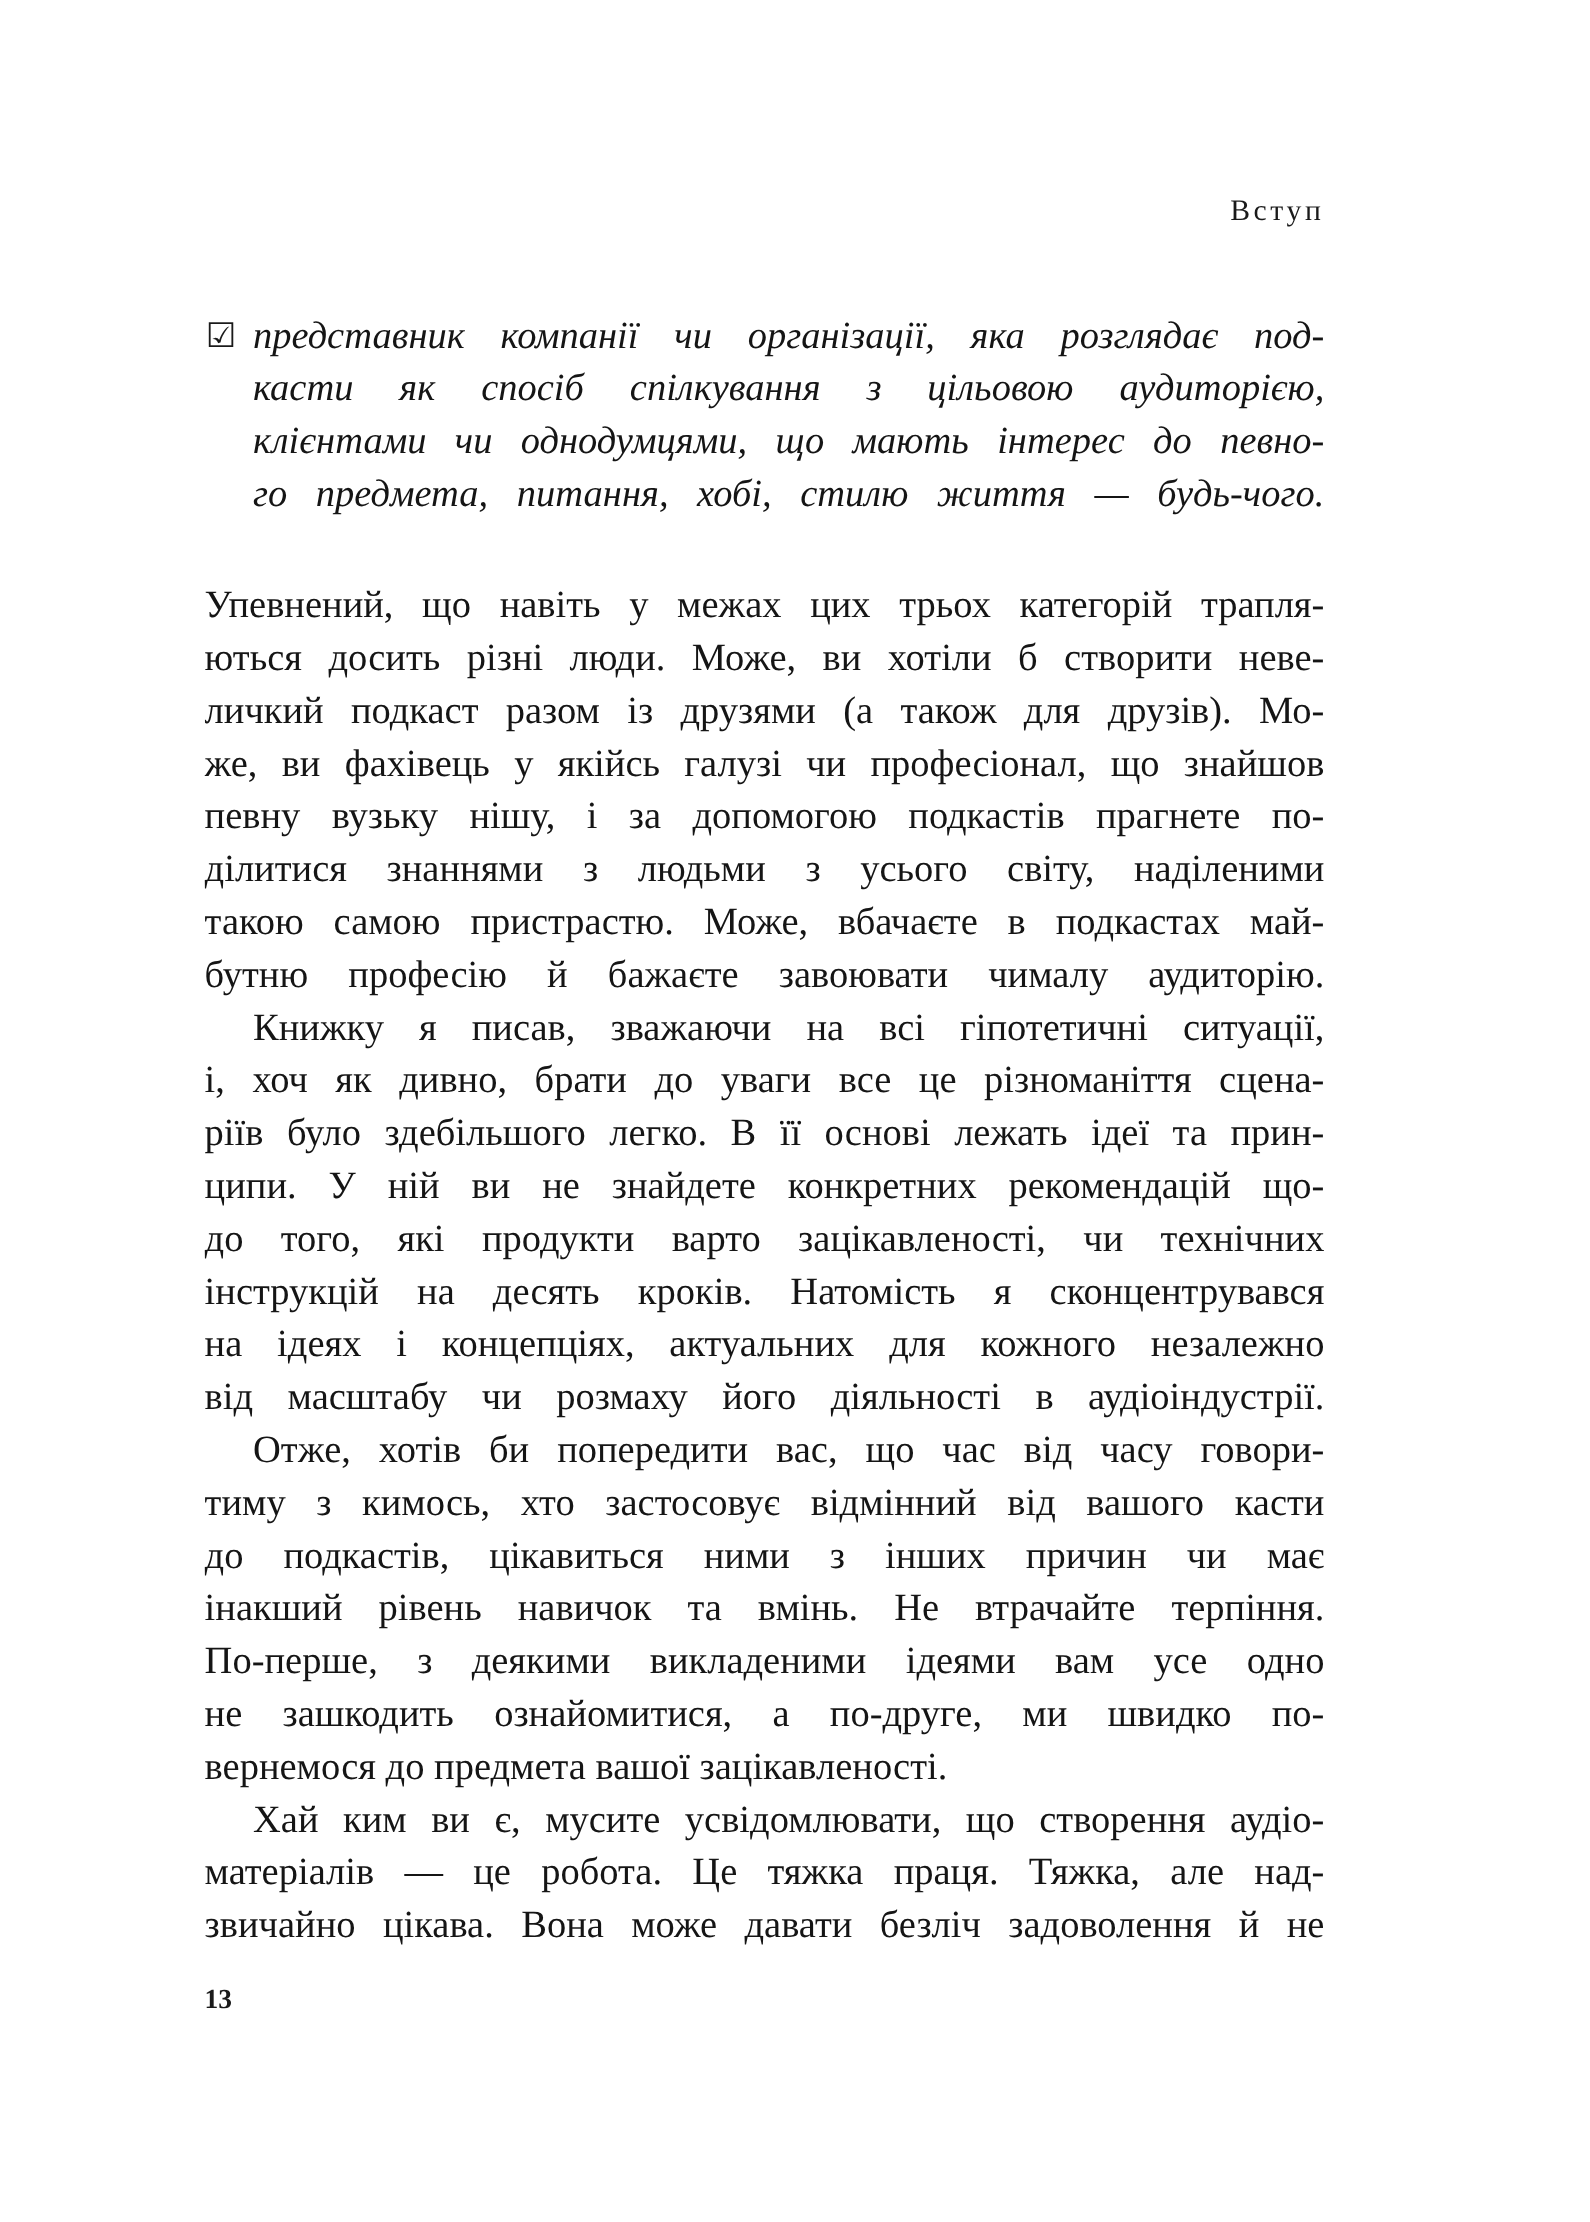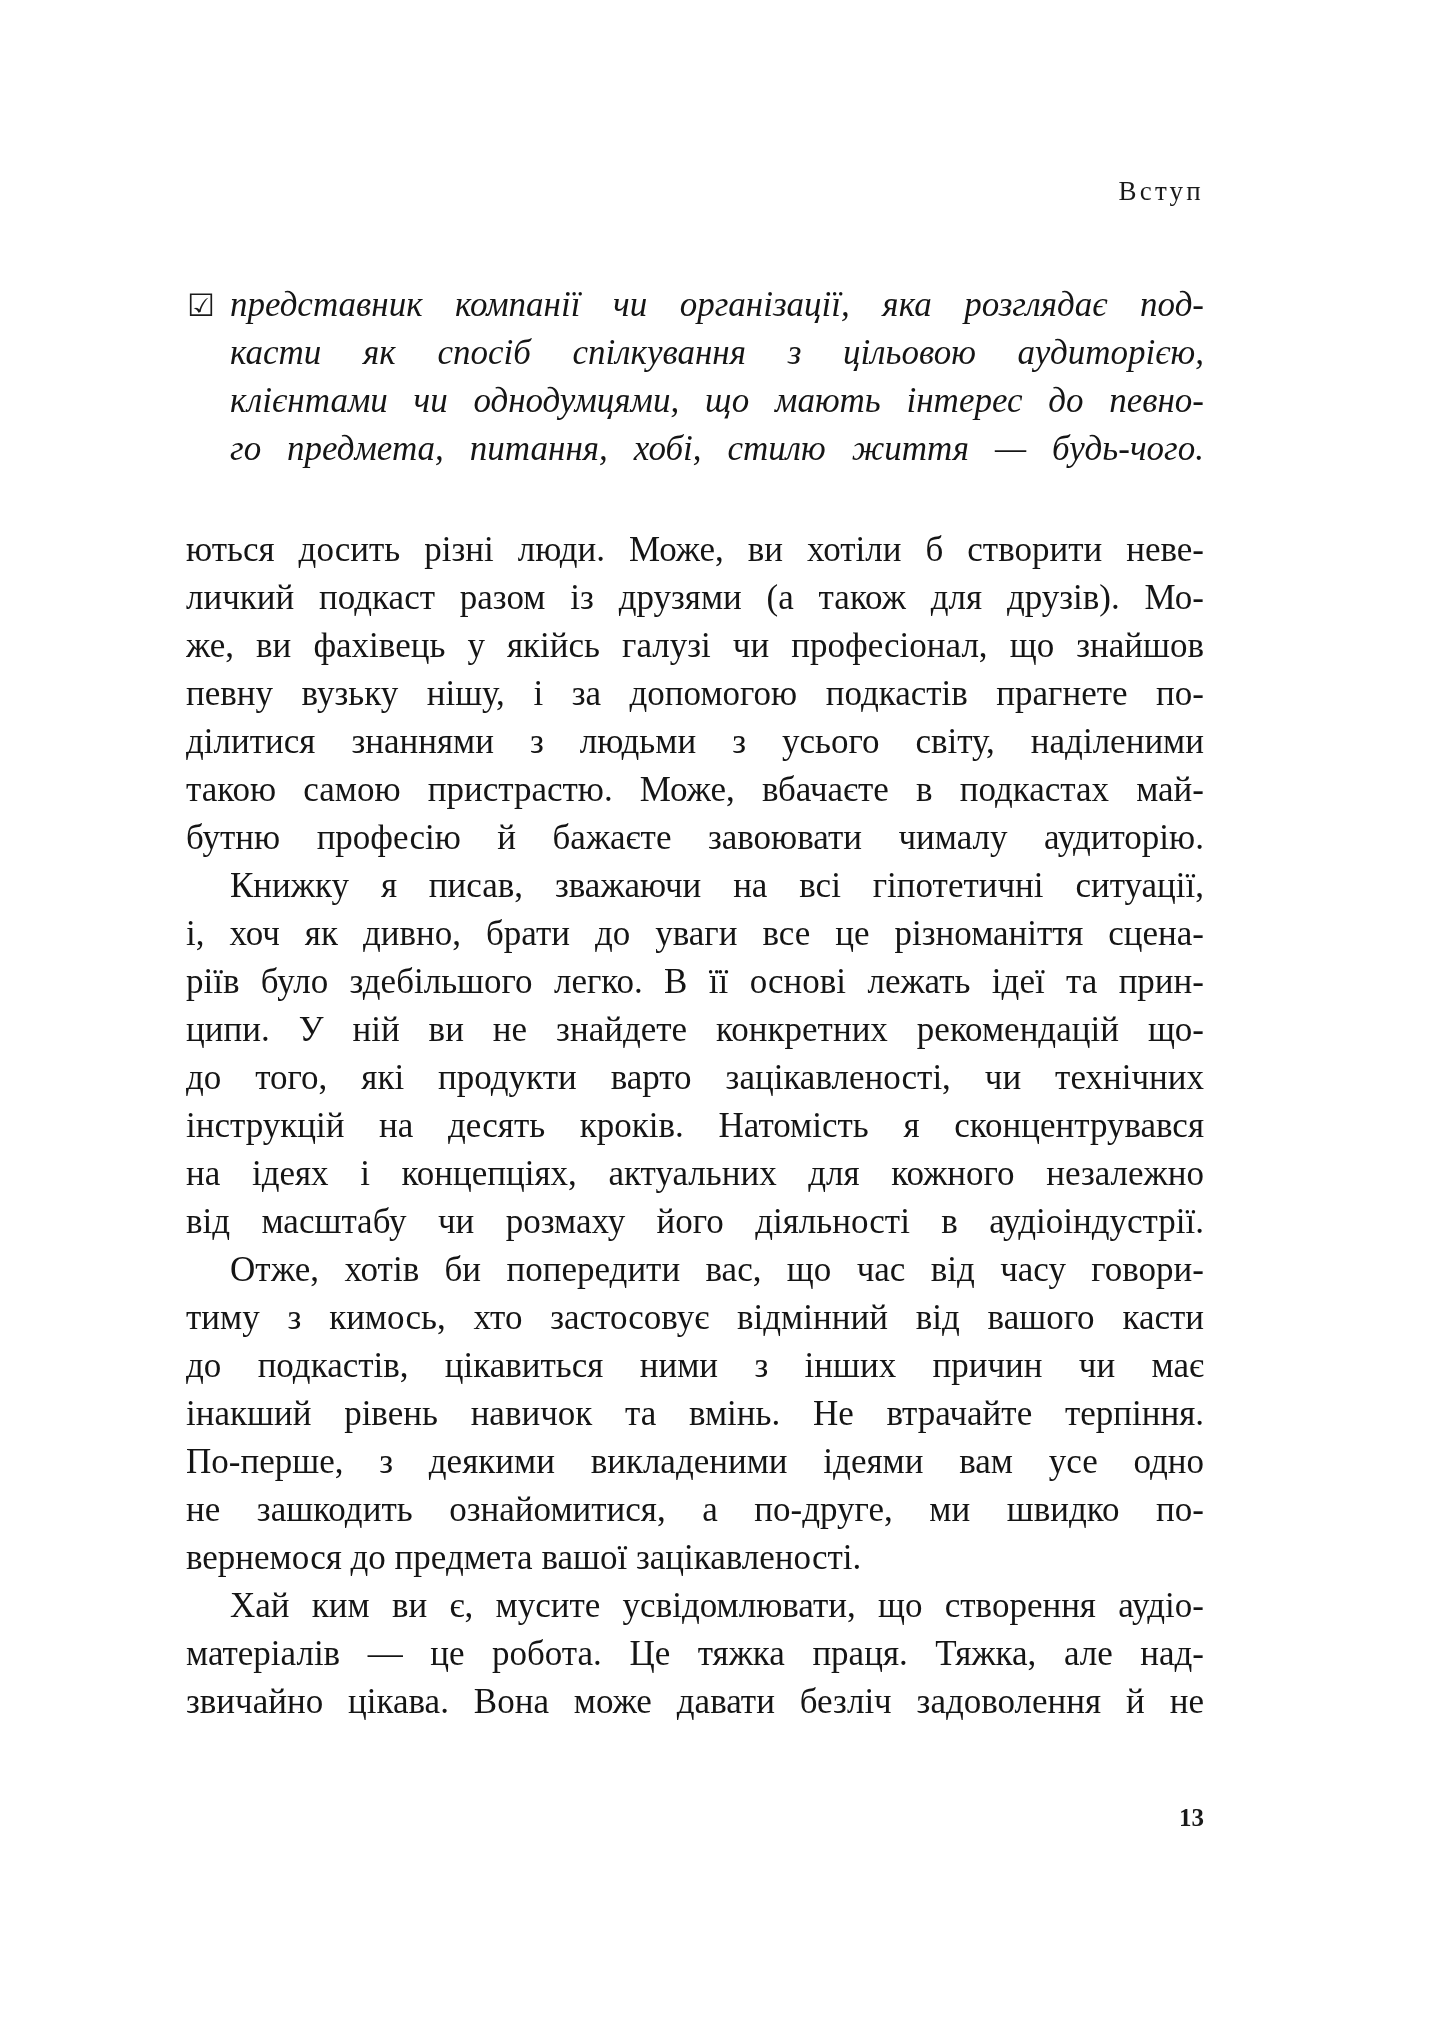--- a/index.html
+++ b/index.html
@@ -60,21 +60,21 @@
     width: 100%;
     height: 0;
   }
   .line.free { text-align: left; }
   .line.indent { text-indent: 44px; }
   .page-number {
     position: absolute;
     top: 1804px;
     left: 186px;
     width: 1018px;
-    text-align: right;
+    text-align: left;
     font-size: 25px;
     font-weight: bold;
     color: #1a1a1a;
   }
 </style>
 </head>
 <body>
 
 <div class="running-head">Вступ</div>
 
@@ -83,20 +83,21 @@
   <div class="lines" id="checkbox-lines">
       <div class="line stretch">представник компанії чи організації, яка розглядає под-</div>
       <div class="line stretch">касти як спосіб спілкування з цільовою аудиторією,</div>
       <div class="line stretch">клієнтами чи однодумцями, що мають інтерес до певно-</div>
       <div class="line stretch">го предмета, питання, хобі, стилю життя — будь-чого.</div>
     </div>
 </div>
 
 <div class="body-block" id="paragraphs">
     <div>
+      <div class="line stretch">Упевнений, що навіть у межах цих трьох категорій трапля-</div>
       <div class="line stretch">ються досить різні люди. Може, ви хотіли б створити неве-</div>
       <div class="line stretch">личкий подкаст разом із друзями (а також для друзів). Мо-</div>
       <div class="line stretch">же, ви фахівець у якійсь галузі чи професіонал, що знайшов</div>
       <div class="line stretch">певну вузьку нішу, і за допомогою подкастів прагнете по-</div>
       <div class="line stretch">ділитися знаннями з людьми з усього світу, наділеними</div>
       <div class="line stretch">такою самою пристрастю. Може, вбачаєте в подкастах май-</div>
       <div class="line stretch">бутню професію й бажаєте завоювати чималу аудиторію.</div>
     </div>
     <div>
       <div class="line indent stretch">Книжку я писав, зважаючи на всі гіпотетичні ситуації,</div>

